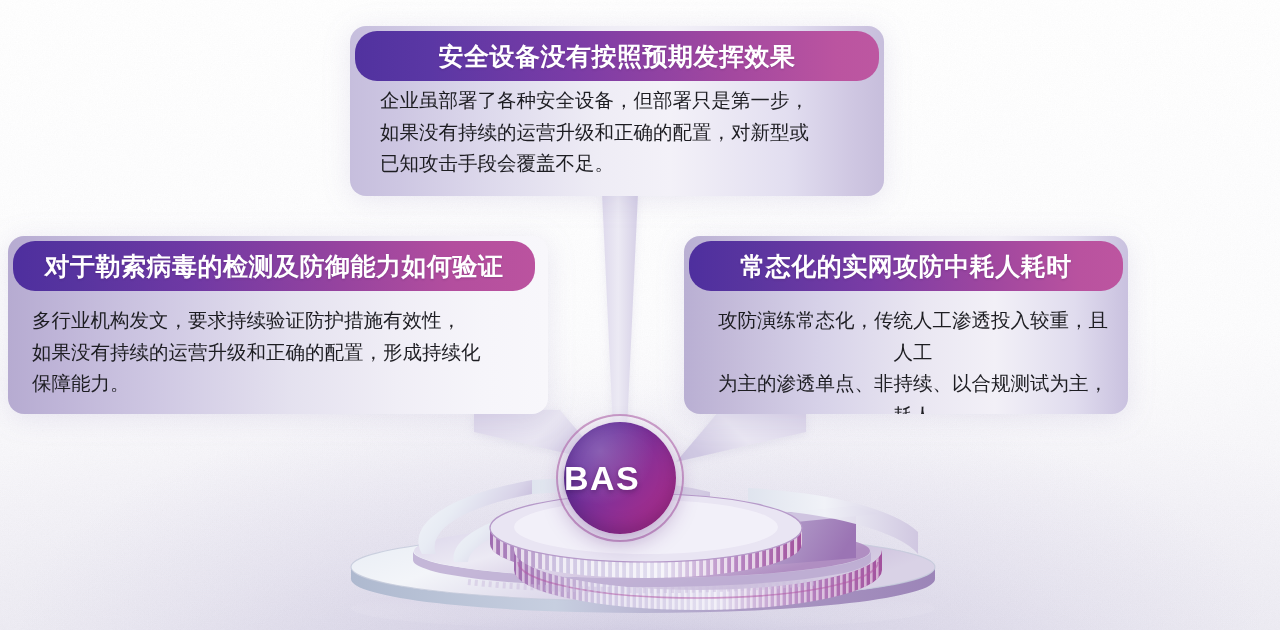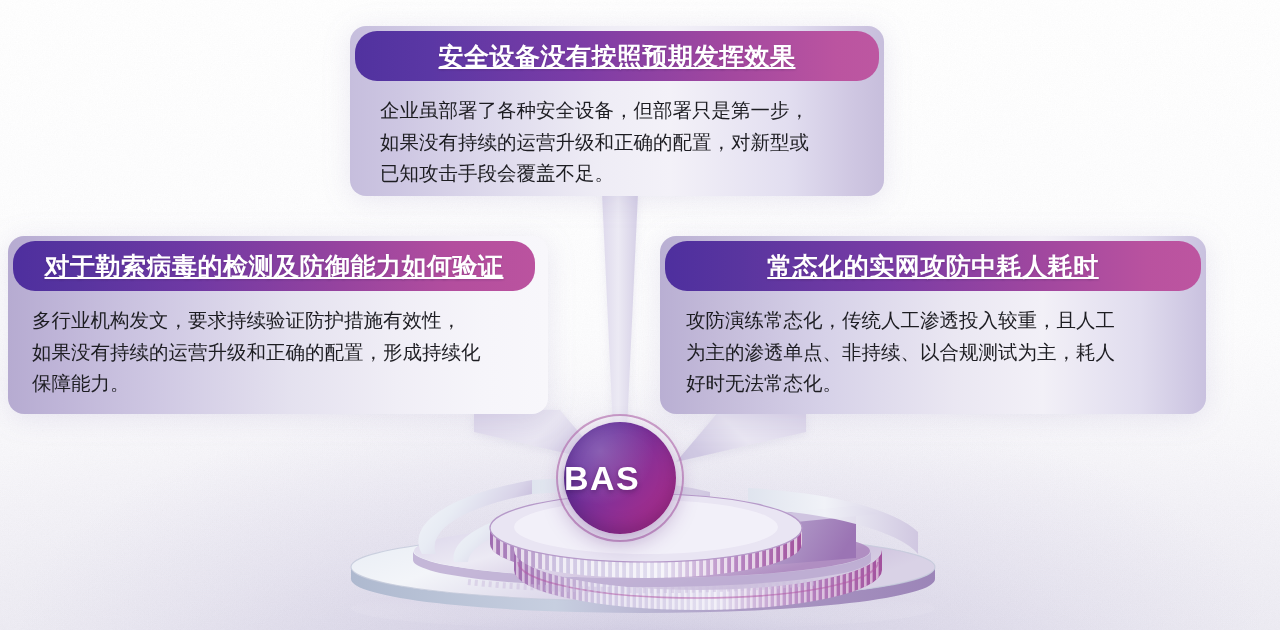--- a/index.html
+++ b/index.html
@@ -53,21 +53,20 @@
   .card-head {
     position: relative;
     border-radius: 22px;
     color: #ffffff;
     font-weight: bold;
     letter-spacing: .5px;
     display: flex;
     align-items: center;
     justify-content: center;
     text-shadow: 0 1px 2px rgba(60,20,80,0.25);
-    text-decoration: underline;
   }
   .card-body {
     color: #1d1d22;
     line-height: 1.62;
     white-space: pre-line;
   }
 
   
   #card-top {
     left: 350px; top: 26px;
@@ -78,21 +77,21 @@
        #c6bedd 0%, #cdc6e2 9%, #ddd9ec 26%, #eeecf5 46%,
        #f3f1f8 60%, #e2def0 82%, #cfc7e2 94%, #c7bedc 100%);
   }
   #card-top .card-head {
     margin: 5px 5px 0 5px;
     height: 50px;
     font-size: 25px;
     background: linear-gradient(90deg, #51329f 0%, #5a37a4 14%, #7b3ca6 42%, #a3489f 72%, #bb54a0 92%, #bd57a1 100%);
   }
   #card-top .card-body {
-    padding: 14px 28px 0 30px;
+    padding: 4px 28px 0 30px;
     font-size: 19.5px;
   }
 
   
   #card-left {
     left: 8px; top: 236px;
     width: 540px; height: 178px;
   }
   #card-left .card-inner {
     background: linear-gradient(90deg,
@@ -105,22 +104,22 @@
     font-size: 25px;
     background: linear-gradient(90deg, #4e2f9e 0%, #57349f 12%, #6f39a4 34%, #95439f 62%, #b34e9e 84%, #bb539f 100%);
   }
   #card-left .card-body {
     padding: 14px 22px 0 24px;
     font-size: 19.5px;
   }
 
   
   #card-right {
-    left: 660px; top: 236px;
-    width: 546px; height: 178px;
+    left: 684px; top: 236px;
+    width: 444px; height: 178px; text-align: center;
   }
   #card-right .card-inner {
     background: linear-gradient(90deg,
        #b9afd3 0%, #c3bad9 10%, #d6d1e8 30%, #eae7f2 54%,
        #f2f0f7 70%, #e0dcee 88%, #c9c1df 100%);
   }
   #card-right .card-head {
     margin: 5px 5px 0 5px;
     height: 50px;
     font-size: 25px;

